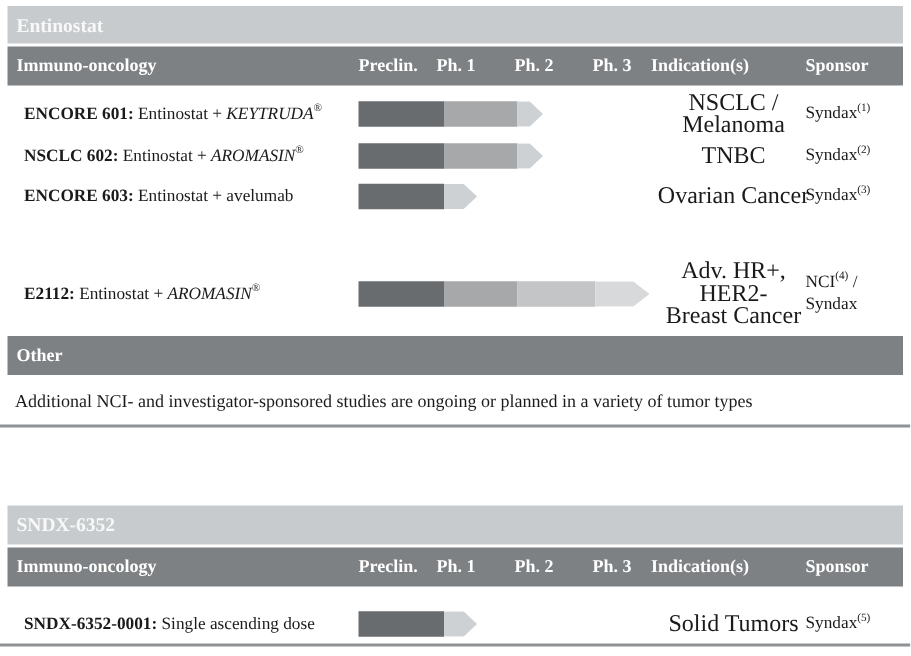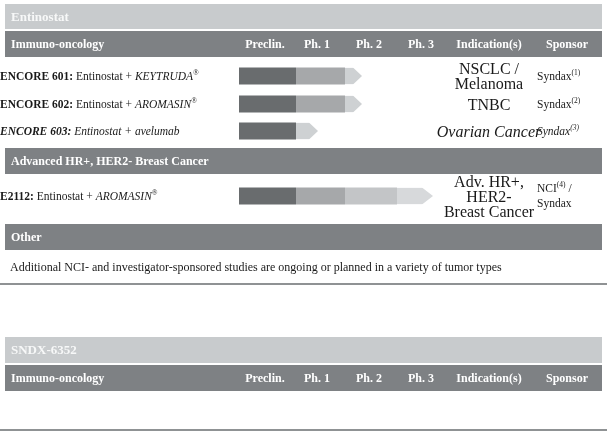--- a/index.html
+++ b/index.html
@@ -5,30 +5,30 @@
   html,body{margin:0;padding:0;background:#ffffff;}
   .canvas{
     position:relative;width:607px;height:437px;background:#ffffff;overflow:hidden;
     font-family:"Liberation Serif","DejaVu Serif",serif;color:#1a1a1a;
   }
   
   .gbar{position:absolute;left:5px;width:597px;box-sizing:border-box;}
   .titlebar{height:25px;background:var(--title-bar-bg,#c8cbcd);color:#f7f8f8;font-weight:bold;font-size:13px;}
   .headbar{height:26px;background:var(--header-bar-bg,#7e8184);color:#ffffff;font-weight:bold;font-size:12px;}
   .gbar .lab{position:absolute;left:6px;top:50%;transform:translateY(-50%);white-space:nowrap;}
-  .hcell{position:absolute;top:50%;transform:translateY(-50%);text-align:center;white-space:nowrap;}
+  .hcell{position:absolute;top:50%;transform:translateY(-50%);white-space:nowrap;}
   .hc-ph0{left:234px;width:52px;}
   .hc-ph1{left:286px;width:52px;}
   .hc-ph2{left:338px;width:52px;}
   .hc-ph3{left:390px;width:52px;}
   .hc-ind{left:429px;width:110px;}
   .hc-spon{left:532px;width:60px;}
   
   .trow{position:absolute;left:0;width:607px;}
-  .name{position:absolute;left:0;top:50%;transform:translateY(-50%);font-size:11.5px;white-space:nowrap;}
+  .name{position:absolute;left:16px;top:50%;transform:translateY(-50%);font-size:11.5px;white-space:nowrap;}
   .bold{font-weight:bold;}
   .it{font-style:italic;}
   .sup{font-size:7.5px;vertical-align:super;line-height:0;}
   .ind{position:absolute;left:434px;width:110px;top:50%;transform:translateY(-50%);text-align:center;font-size:16px;line-height:15px;}
   .spon{position:absolute;left:537px;width:60px;top:50%;transform:translateY(-50%);font-size:11.5px;line-height:15px;}
   
   .bar{position:absolute;left:239px;top:50%;transform:translateY(-50%);height:17px;display:flex;}
   .sg{height:100%;}
   .sg-preclin{width:57px;background:var(--bar-dark,#696c6e);}
   .sg-ph1{width:49px;background:var(--bar-medium,#a6a8aa);}
@@ -64,43 +64,40 @@
     <span class="bar">
       <span class="sg sg-preclin"></span>
       <span class="sg sg-ph1"></span>
       <span class="sg arrow arrow-w17"></span>
     </span>
     <span class="ind">NSCLC / Melanoma</span>
     <span class="spon"><span>Syndax</span><span class="sup">(1)</span></span>
   </div>
 
   <div class="trow" style="top:90px;height:28px;">
-    <span class="name"><b class="bold">ENCORE 602:</b><span> Entinostat + </span><span class="it">AROMASIN</span><span class="sup">®</span></span>
+    <span class="name"><b class="bold">NSCLC 602:</b><span> Entinostat + </span><span class="it">AROMASIN</span><span class="sup">®</span></span>
     <span class="bar">
       <span class="sg sg-preclin"></span>
       <span class="sg sg-ph1"></span>
       <span class="sg arrow arrow-w17"></span>
     </span>
     <span class="ind">TNBC</span>
     <span class="spon"><span>Syndax</span><span class="sup">(2)</span></span>
   </div>
 
-  <div class="trow" style="top:117px;height:28px;font-style:italic;">
+  <div class="trow" style="top:117px;height:28px;">
     <span class="name"><b class="bold">ENCORE 603:</b><span> Entinostat + avelumab</span><span class="it"></span><span class="sup"></span></span>
     <span class="bar">
       <span class="sg sg-preclin"></span>
       <span class="sg arrow arrow-w22"></span>
     </span>
     <span class="ind">Ovarian Cancer</span>
     <span class="spon"><span>Syndax</span><span class="sup">(3)</span></span>
   </div>
 
-  <div class="gbar headbar" style="top:148px;">
-    <span class="lab">Advanced HR+, HER2- Breast Cancer</span>
-  </div>
 
   <div class="trow" style="top:179px;height:34px;">
     <span class="name"><b class="bold">E2112:</b><span> Entinostat + </span><span class="it">AROMASIN</span><span class="sup">®</span></span>
     <span class="bar">
       <span class="sg sg-preclin"></span>
       <span class="sg sg-ph1"></span>
       <span class="sg sg-ph2"></span>
       <span class="sg arrow arrow-w36"></span>
     </span>
     <span class="ind"><span>Adv. HR+, HER2-</span><br><span>Breast Cancer</span></span>
@@ -122,16 +119,25 @@
   <div class="gbar headbar" style="top:365px;">
     <span class="lab">Immuno-oncology</span>
     <span class="hcell hc-ph0">Preclin.</span>
     <span class="hcell hc-ph1">Ph. 1</span>
     <span class="hcell hc-ph2">Ph. 2</span>
     <span class="hcell hc-ph3">Ph. 3</span>
     <span class="hcell hc-ind">Indication(s)</span>
     <span class="hcell hc-spon">Sponsor</span>
   </div>
 
+  <div class="trow" style="top:402px;height:28px;">
+    <span class="name"><b class="bold">SNDX-6352-0001:</b><span> Single ascending dose</span><span class="it"></span><span class="sup"></span></span>
+    <span class="bar">
+      <span class="sg sg-preclin"></span>
+      <span class="sg arrow arrow-w22"></span>
+    </span>
+    <span class="ind">Solid Tumors</span>
+    <span class="spon"><span>Syndax</span><span class="sup">(5)</span></span>
+  </div>
 
   <div class="hr" style="top:429px;"></div>
 
 </div>
 
 </body></html>

